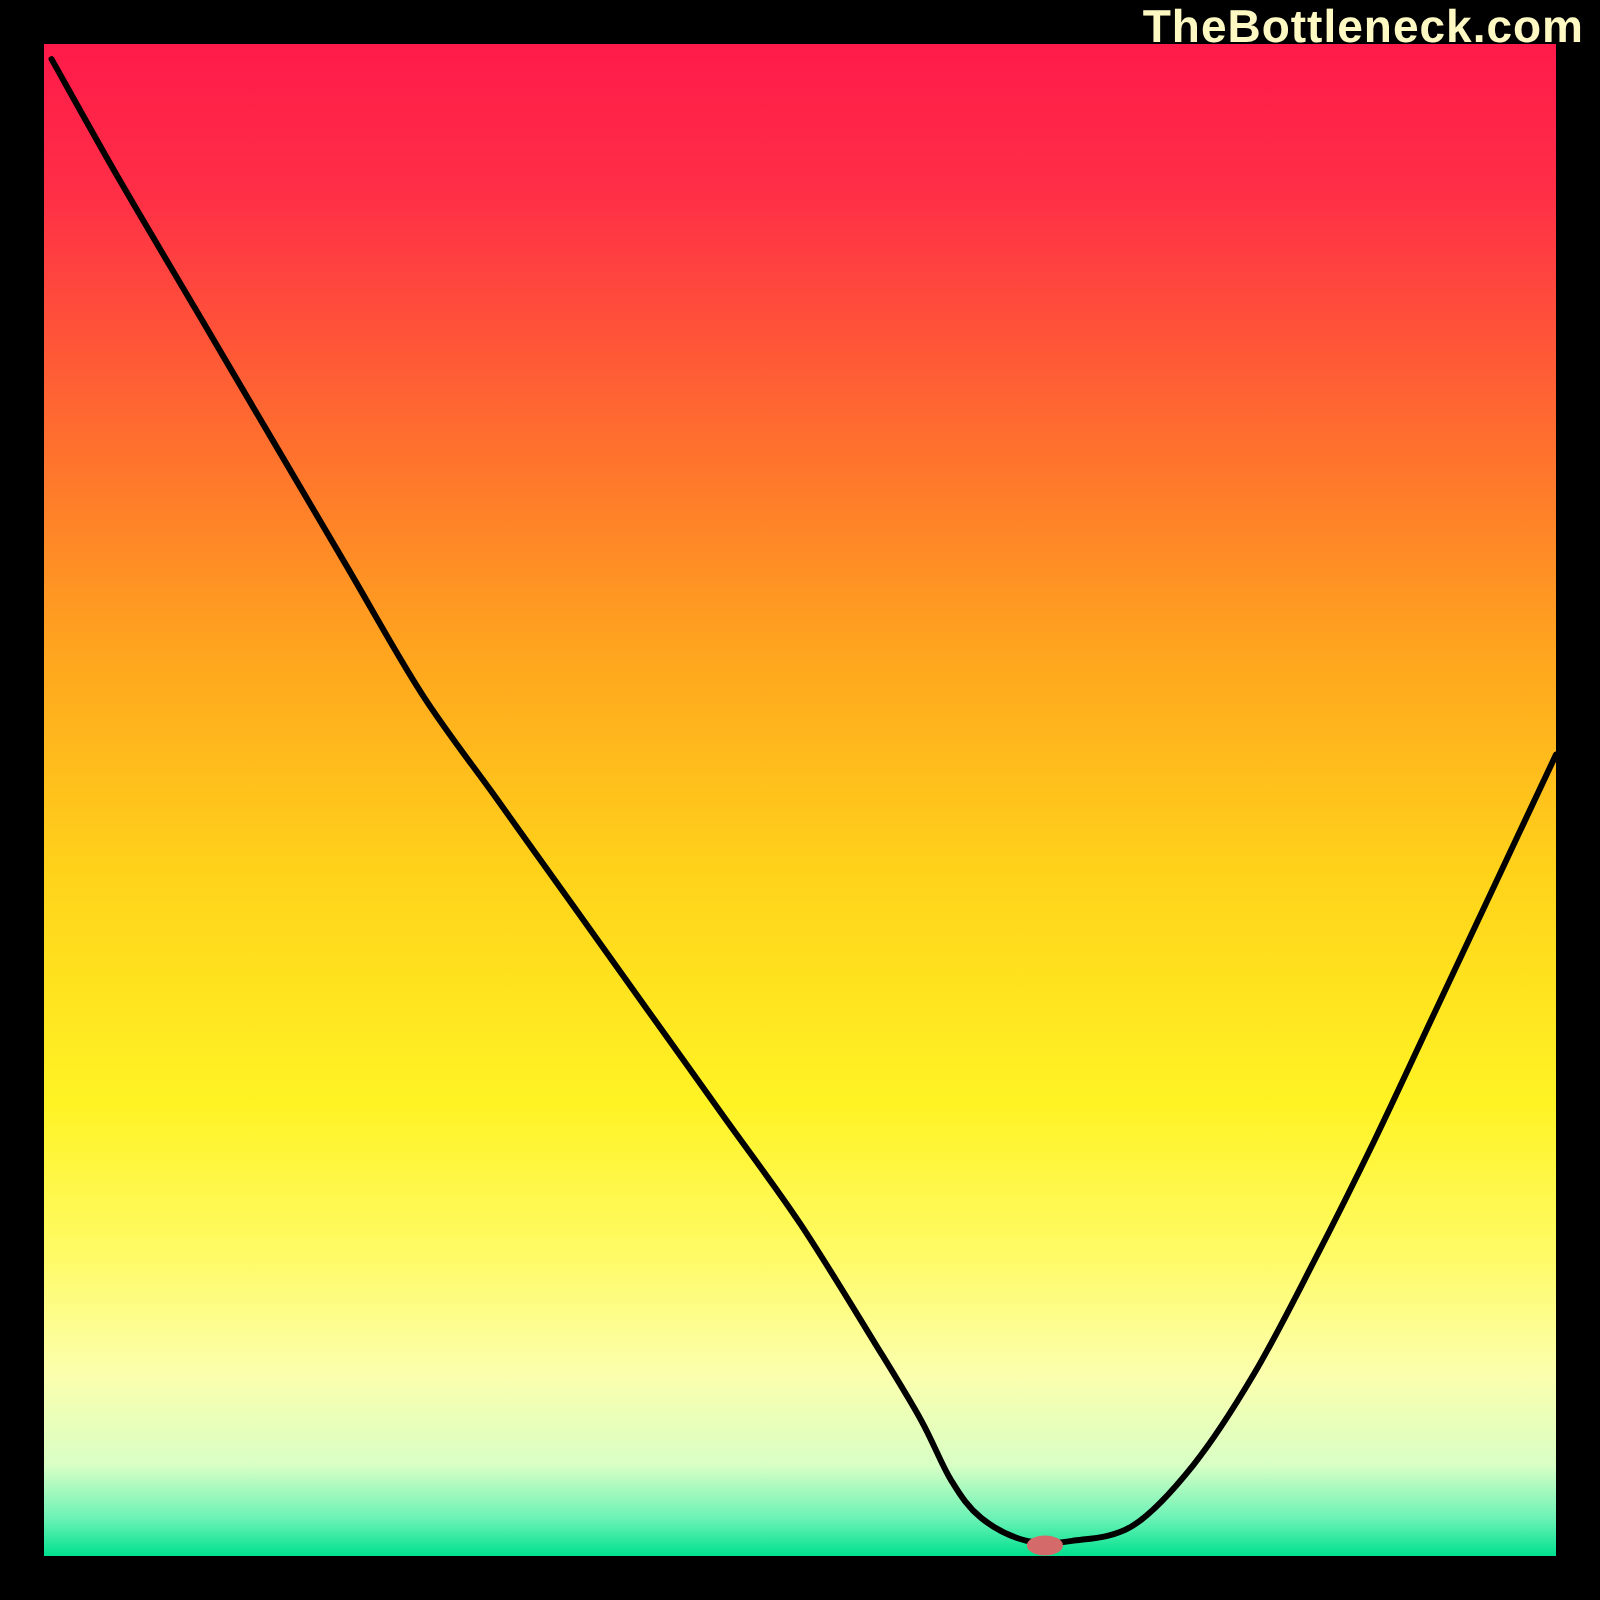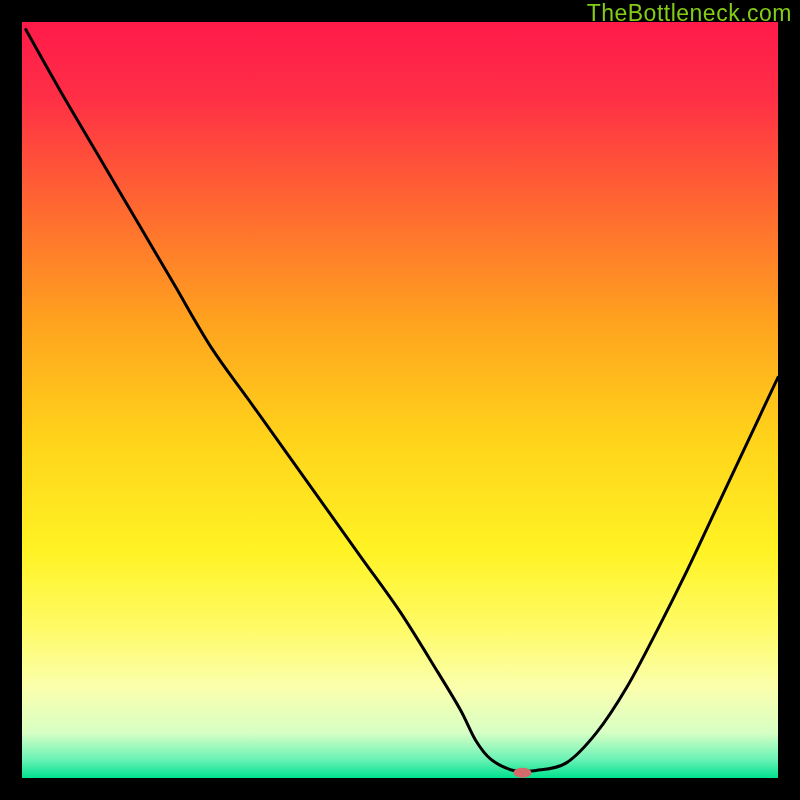--- a/index.html
+++ b/index.html
@@ -13,23 +13,23 @@
   }
   #chart-container {
     position: relative;
     width: 800px;
     height: 800px;
   }
   #watermark {
     position: absolute;
     top: 0px;
     right: 8px;
-    color: #84cc16;
+    color: #fef9c3;
     font-size: 23px;
-    font-weight: 400;
+    font-weight: 700;
     letter-spacing: 0.5px;
     z-index: 10;
   }
   #plot-svg {
     position: absolute;
     top: 22px;
     left: 22px;
     width: 756px;
     height: 756px;
   }

